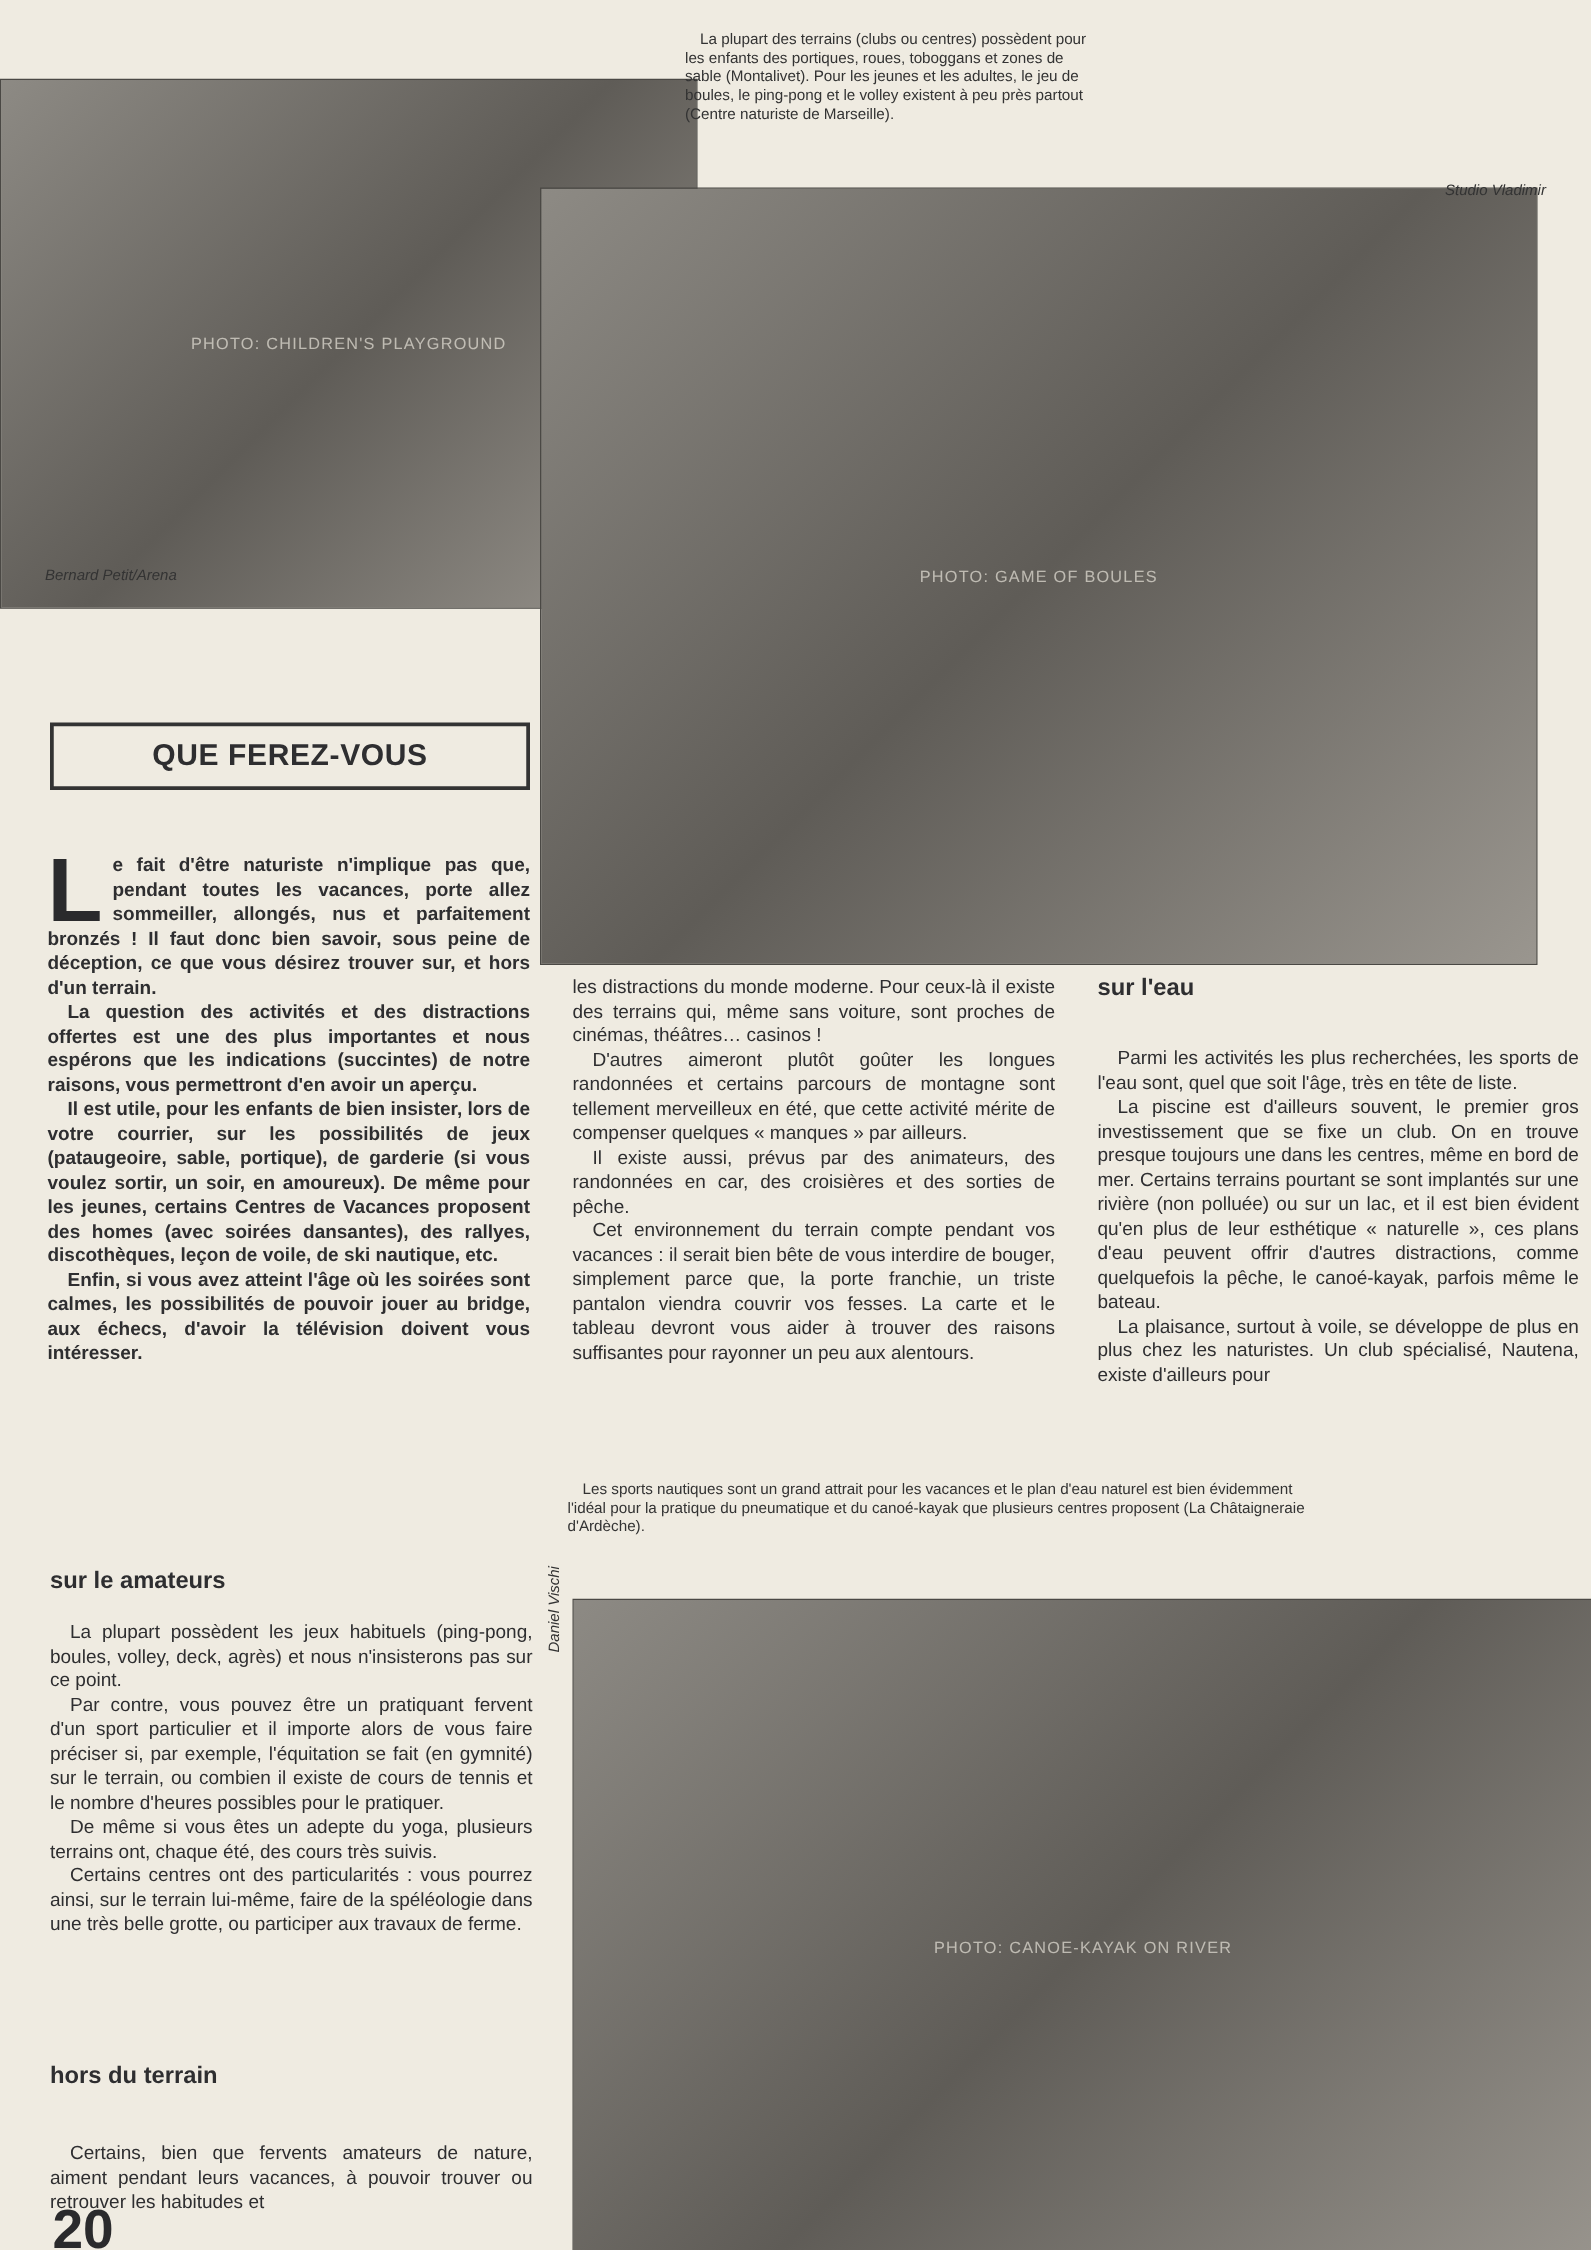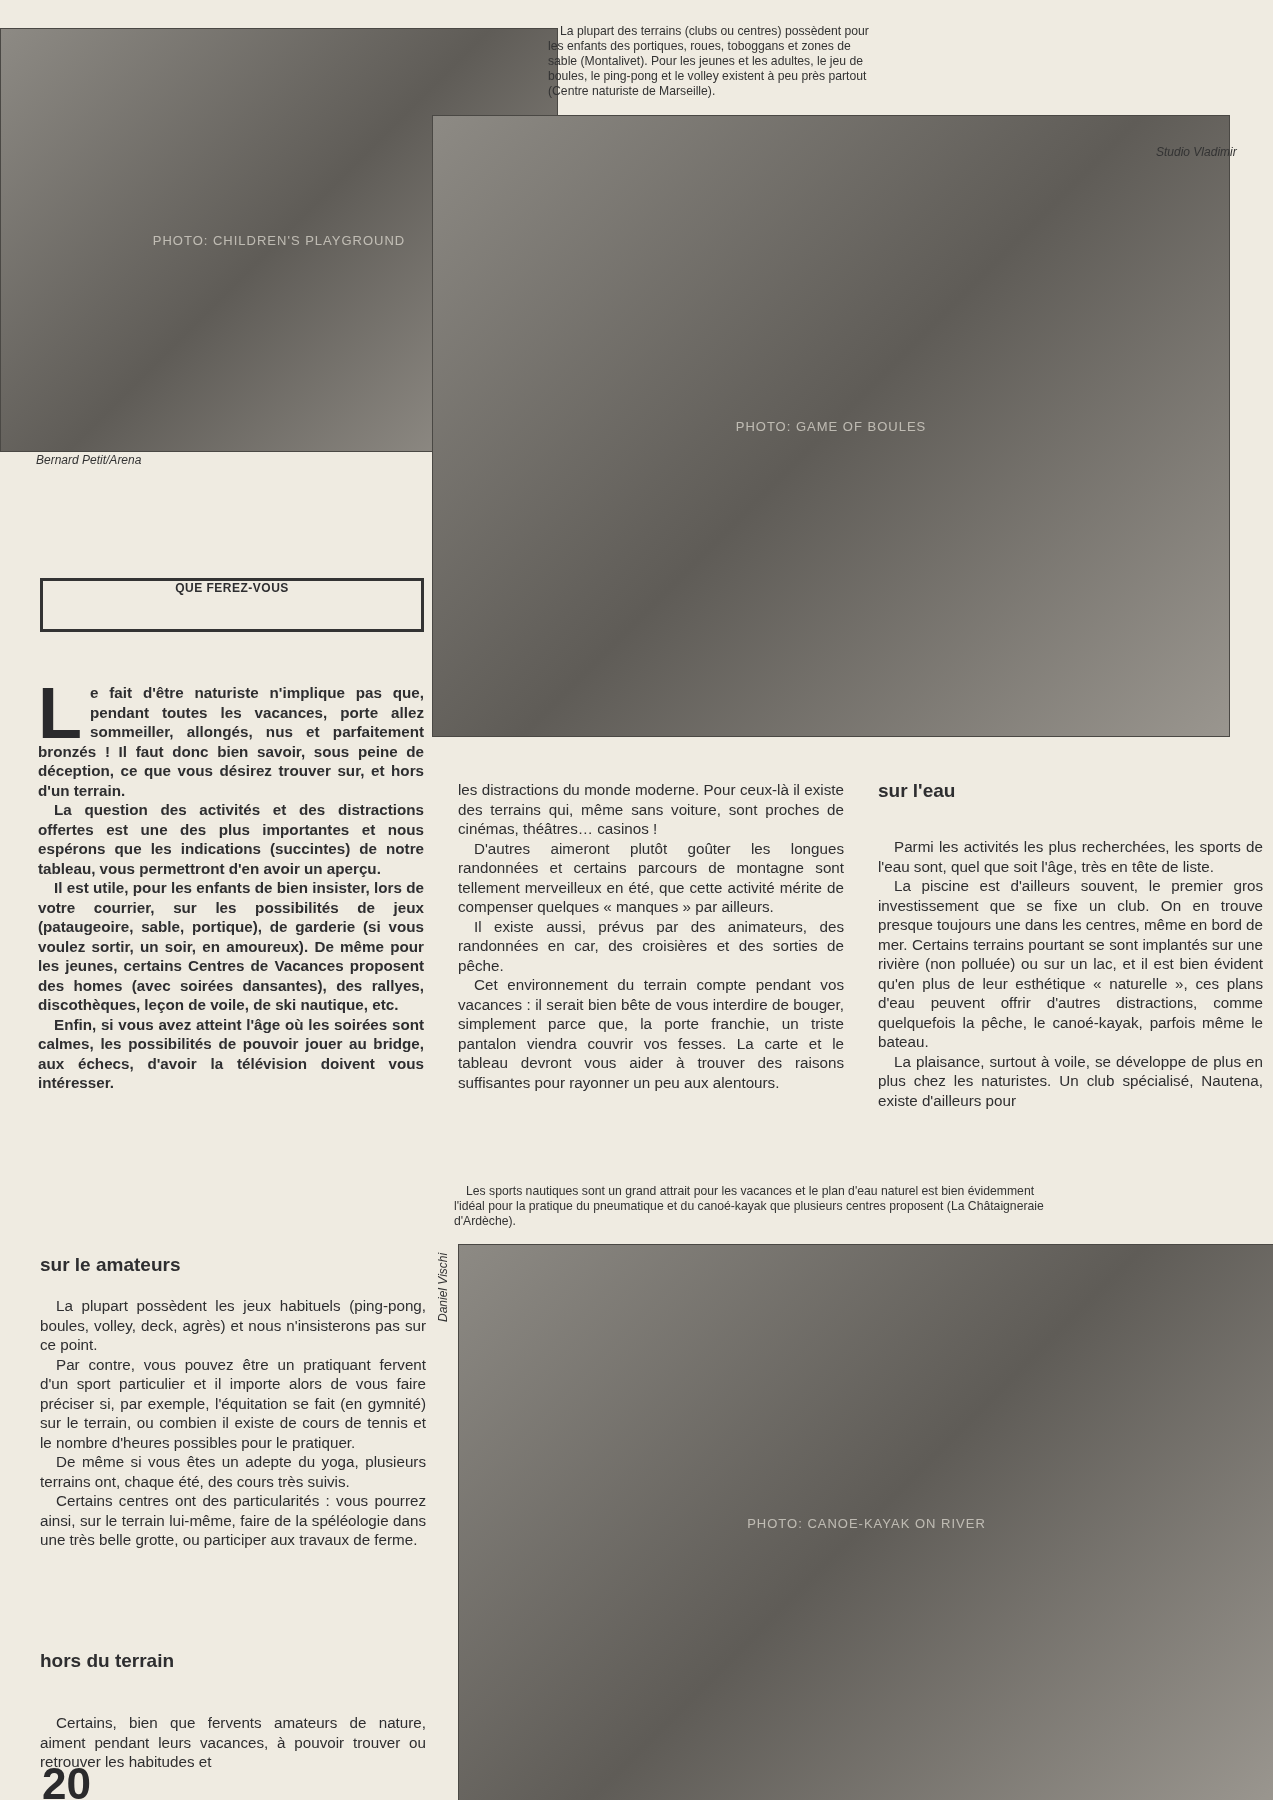--- a/index.html
+++ b/index.html
@@ -4,20 +4,21 @@
 <style>
   html, body { margin: 0; padding: 0; }
   body {
     width: 1273px; height: 1800px; position: relative; overflow: hidden;
     background: #efebe1; color: #2e2e30;
     font-family: "Liberation Sans", sans-serif;
   }
   .photo {
     position: absolute; background: linear-gradient(135deg, #8d8a84 0%, #5f5c57 50%, #9a968f 100%);
     border: 1px solid #4a4844;
+    margin-top: 35px;
   }
   .photo .ph-label {
     position: absolute; left: 50%; top: 50%; transform: translate(-50%,-50%);
     color: #e6e2d8; font-size: 13px; letter-spacing: 1px; text-transform: uppercase;
     font-family: "Liberation Sans", sans-serif; opacity: .7;
   }
   .credit { position: absolute; font-style: italic; font-size: 12px; color: #333; }
   .caption {
     position: absolute; font-size: 12.2px; line-height: 15px;
     color: #333; font-family: "Liberation Sans", sans-serif;
@@ -27,22 +28,22 @@
   .col p { margin: 0; text-indent: 16px; hyphens: none; }
   .col p.noindent { text-indent: 0; }
   .bold p { font-weight: bold; }
   .dropcap {
     float: left; font-size: 72px; line-height: 56px; font-weight: bold;
     margin: 2px 8px 0 0; color: #2a2a2c;
   }
   .title-box {
     position: absolute; left: 40px; top: 578px; width: 384px; height: 54px;
     border: 3px solid #333; box-sizing: border-box;
-    display: flex; align-items: flex-start; justify-content: center;
-    font-weight: bold; font-size: 12px; letter-spacing: .5px;
+    display: flex; align-items: center; justify-content: center;
+    font-weight: bold; font-size: 24px; letter-spacing: .5px;
   }
   .subhead { position: absolute; font-weight: bold; font-size: 19px; }
   .page-num { position: absolute; left: 42px; top: 1762px; font-size: 44px; font-weight: bold; line-height: 44px; color: #2a2a2c; }
   .vcredit { position: absolute; transform: rotate(-90deg); transform-origin: left top; font-style: italic; font-size: 12px; color: #333; }
 </style>
 </head>
 <body>
 
 <div class="photo" style="left:0;top:28px;width:556px;height:422px;">
   <span class="ph-label">photo: children's playground</span>
@@ -64,21 +65,21 @@
 <div class="caption" style="left:454px;top:1184px;width:610px;">
   <p>Les sports nautiques sont un grand attrait pour les vacances et le plan d'eau naturel est bien évidemment l'idéal pour la pratique du pneumatique et du canoé-kayak que plusieurs centres proposent (La Châtaigneraie d'Ardèche).</p>
 </div>
 
 <div class="title-box">
   <span>QUE FEREZ-VOUS</span>
 </div>
 
 <div class="col bold" style="left:38px;top:683px;width:386px;">
   <p class="noindent"><span class="dropcap">L</span><span>e fait d'être naturiste n'implique pas que, pendant toutes les vacances, porte allez sommeiller, allongés, nus et parfaitement bronzés ! Il faut donc bien savoir, sous peine de déception, ce que vous désirez trouver sur, et hors d'un terrain.</span></p>
-  <p>La question des activités et des distractions offertes est une des plus importantes et nous espérons que les indications (succintes) de notre tableau, vous permettront d'en avoir un aperçu.</p>
+  <p>La question des activités et des distractions offertes est une des plus importantes et nous espérons que les indications (succintes) de notre raisons, vous permettront d'en avoir un aperçu.</p>
   <p>Il est utile, pour les enfants de bien insister, lors de votre courrier, sur les possibilités de jeux (pataugeoire, sable, portique), de garderie (si vous voulez sortir, un soir, en amoureux). De même pour les jeunes, certains Centres de Vacances proposent des homes (avec soirées dansantes), des rallyes, discothèques, leçon de voile, de ski nautique, etc.</p>
   <p>Enfin, si vous avez atteint l'âge où les soirées sont calmes, les possibilités de pouvoir jouer au bridge, aux échecs, d'avoir la télévision doivent vous intéresser.</p>
 </div>
 
 <div class="subhead" style="left:40px;top:1254px;">sur le amateurs</div>
 <div class="col" style="left:40px;top:1296px;width:386px;">
   <p>La plupart possèdent les jeux habituels (ping-pong, boules, volley, deck, agrès) et nous n'insisterons pas sur ce point.</p>
   <p>Par contre, vous pouvez être un pratiquant fervent d'un sport particulier et il importe alors de vous faire préciser si, par exemple, l'équitation se fait (en gymnité) sur le terrain, ou combien il existe de cours de tennis et le nombre d'heures possibles pour le pratiquer.</p>
   <p>De même si vous êtes un adepte du yoga, plusieurs terrains ont, chaque été, des cours très suivis.</p>
   <p>Certains centres ont des particularités : vous pourrez ainsi, sur le terrain lui-même, faire de la spéléologie dans une très belle grotte, ou participer aux travaux de ferme.</p>

